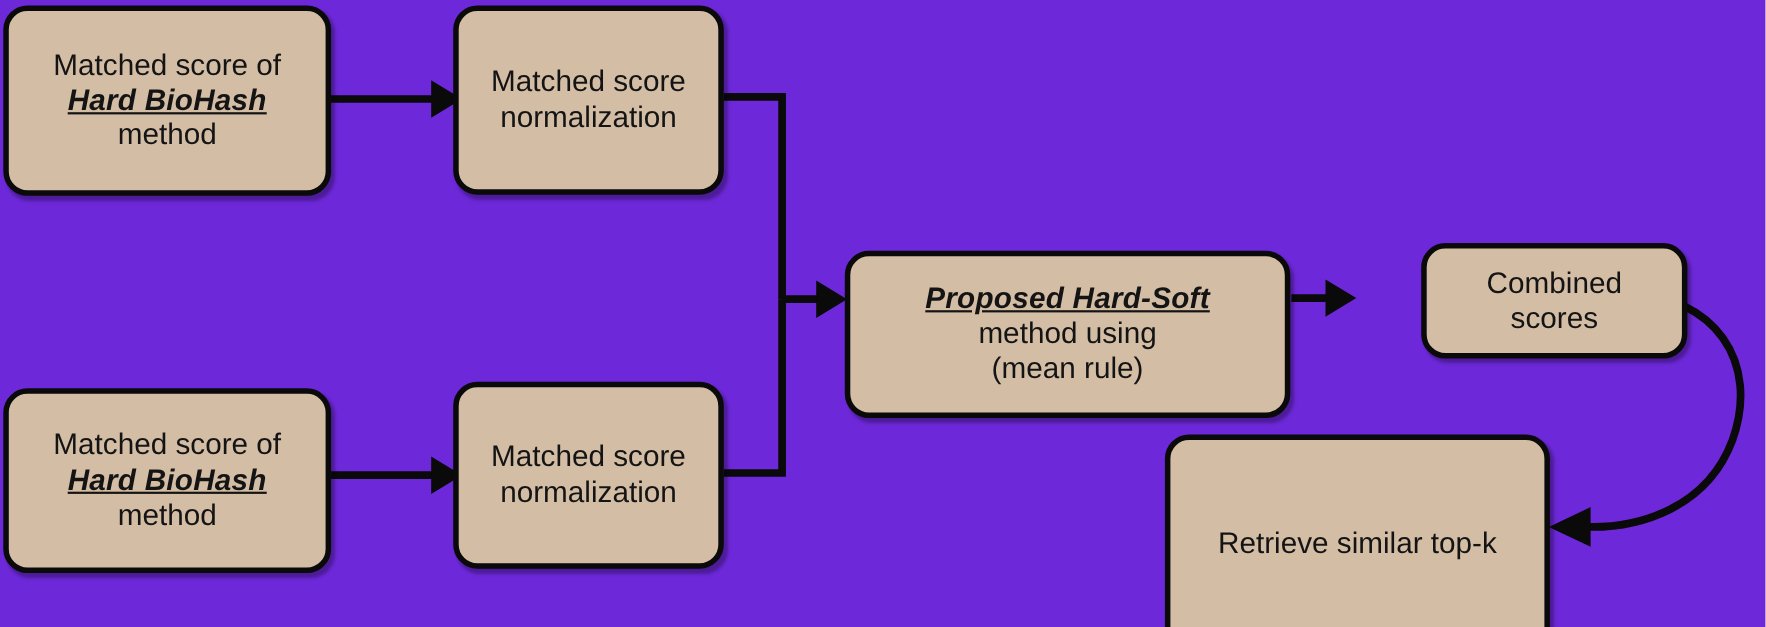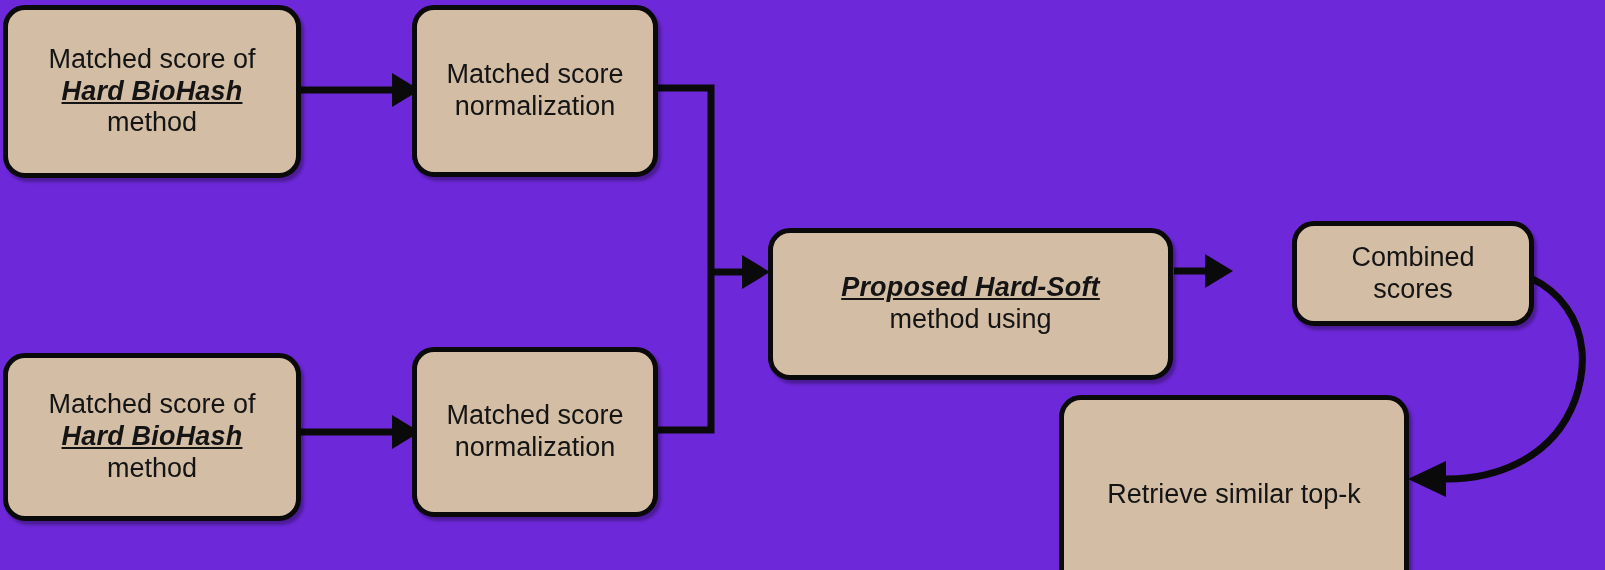--- a/index.html
+++ b/index.html
@@ -122,20 +122,21 @@
   </div>
 
   <div class="node" id="node-norm-bot">
     <span class="line reg">Matched score</span>
     <span class="line reg">normalization</span>
   </div>
 
   <div class="node" id="node-fusion">
     <span class="line emph">Proposed Hard-Soft</span>
     <span class="line reg">method using</span>
+    <span class="line reg">(mean rule)</span>
   </div>
 
   <div class="node" id="node-combined">
     <span class="line reg">Combined</span>
     <span class="line reg">scores</span>
   </div>
 
   <div class="node" id="node-retrieve">
     <span class="line reg">Retrieve similar top-k</span>
   </div>

